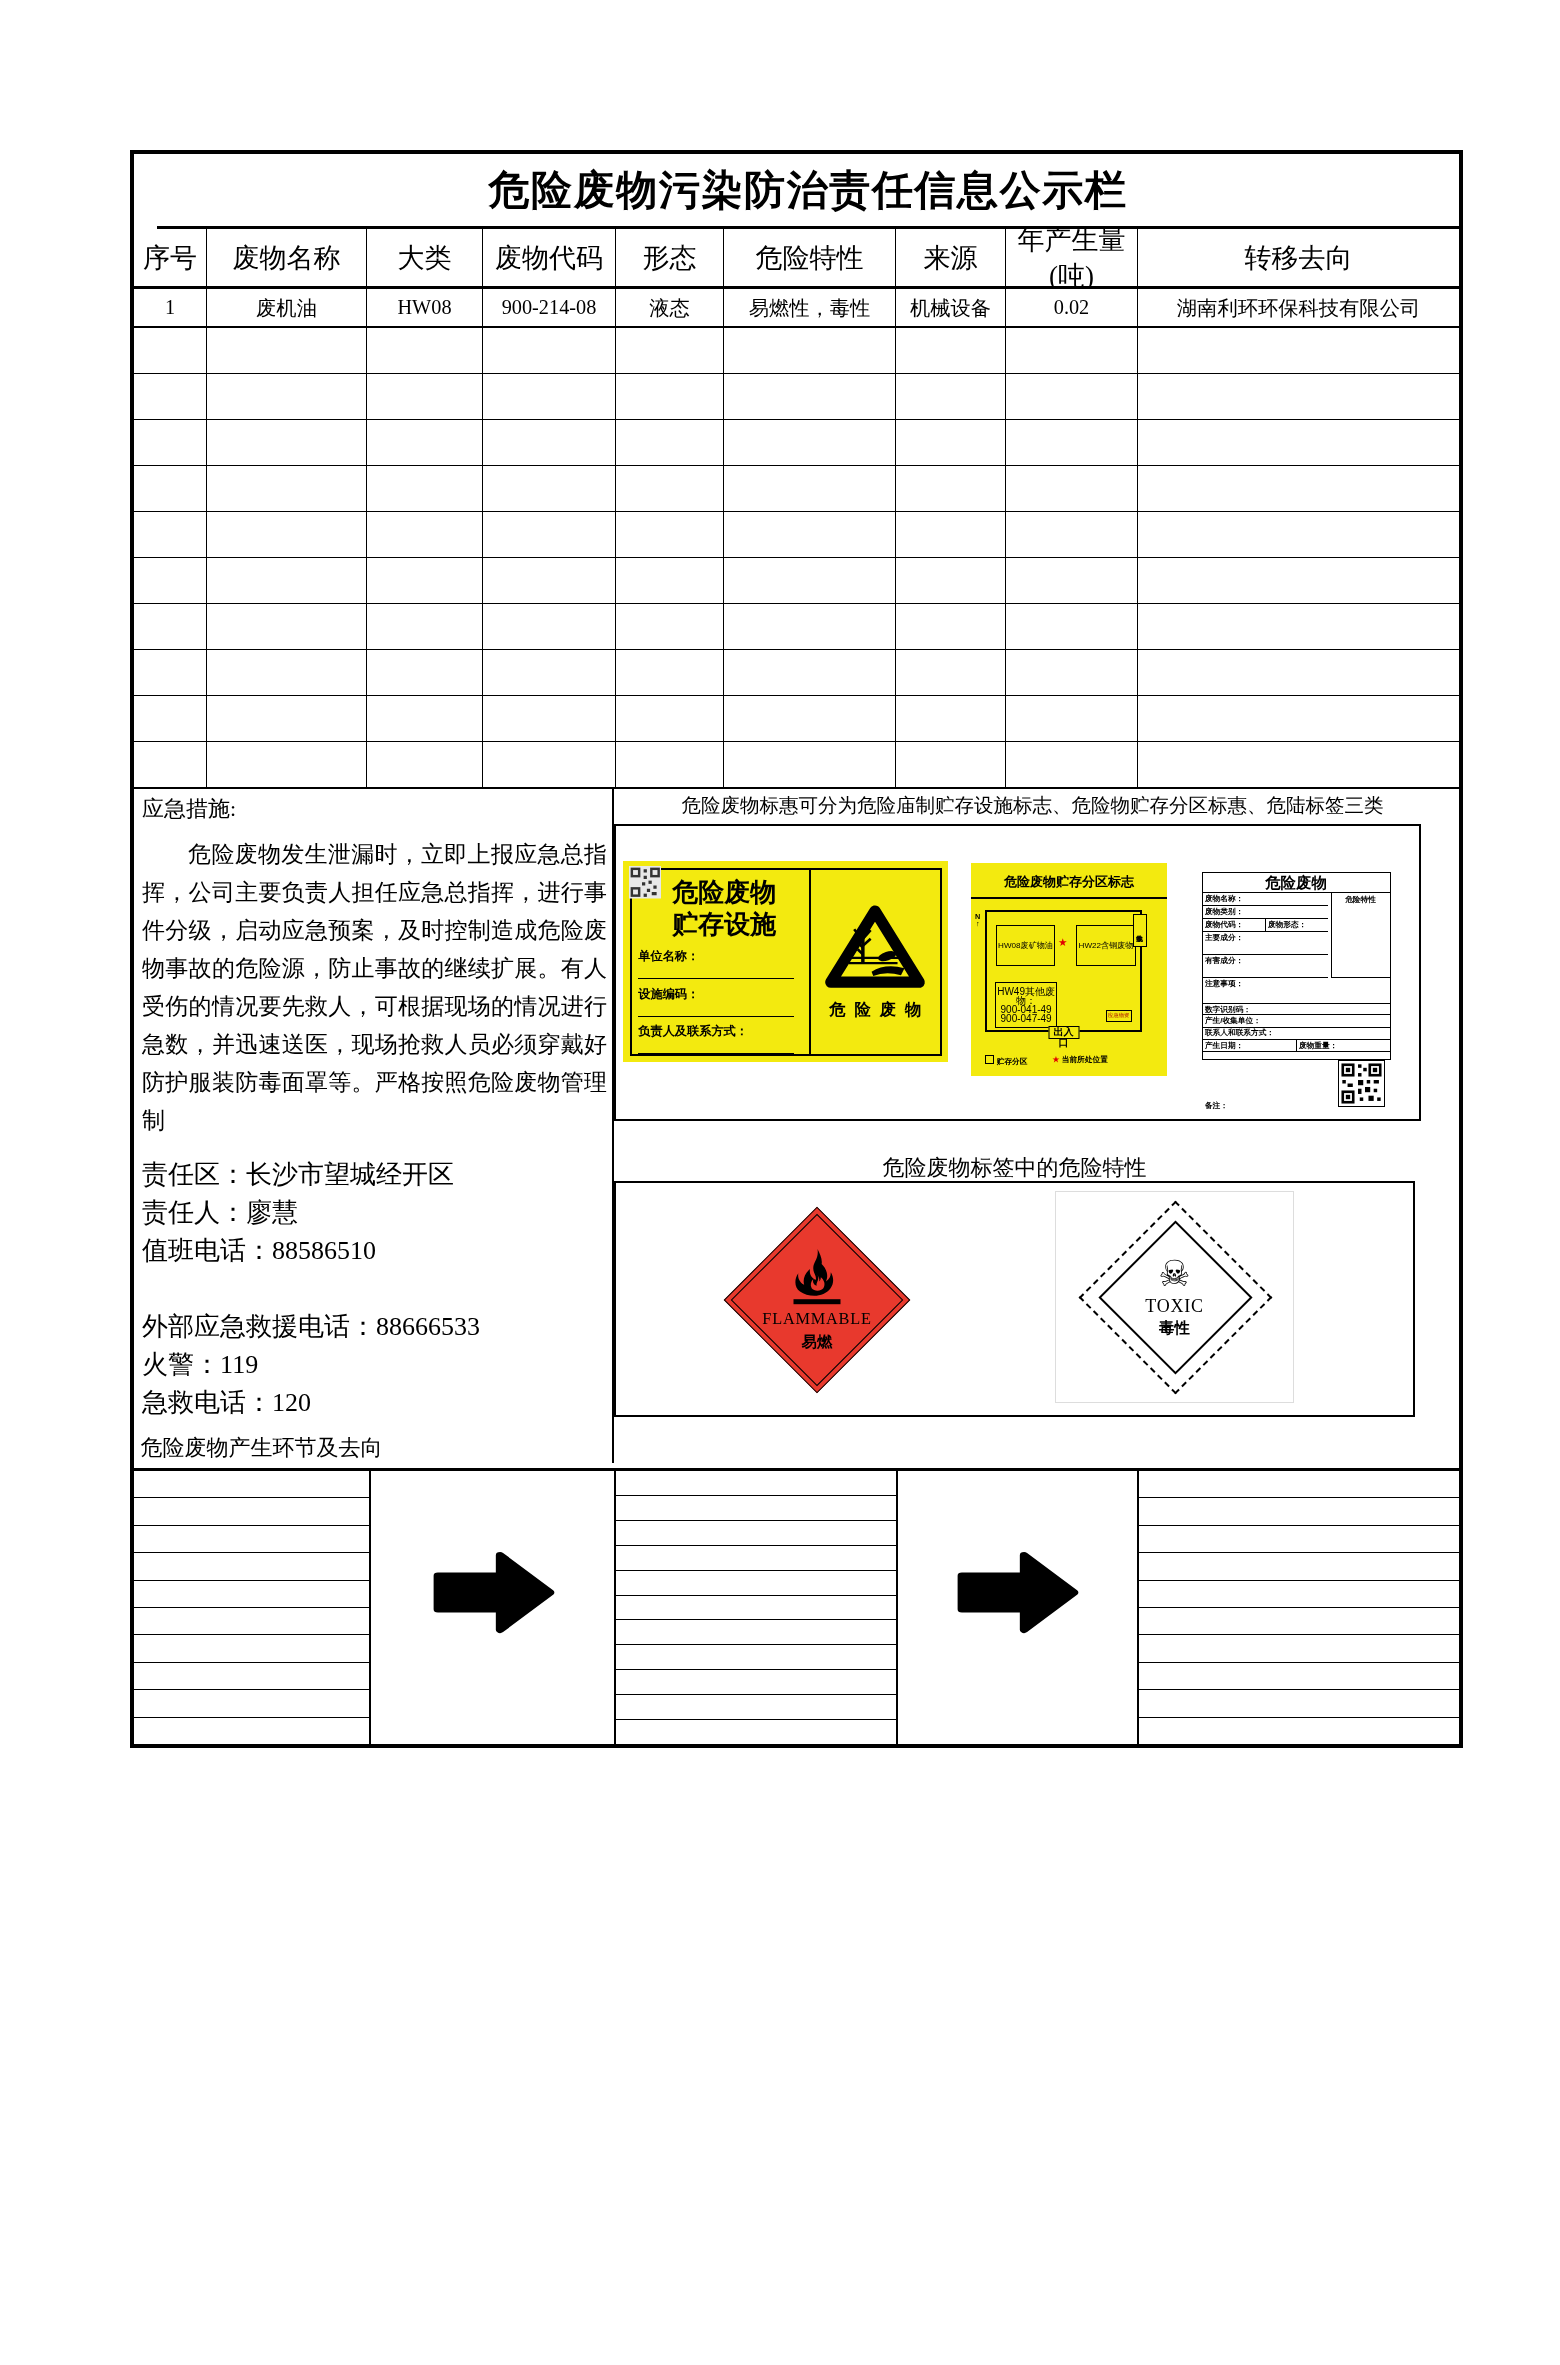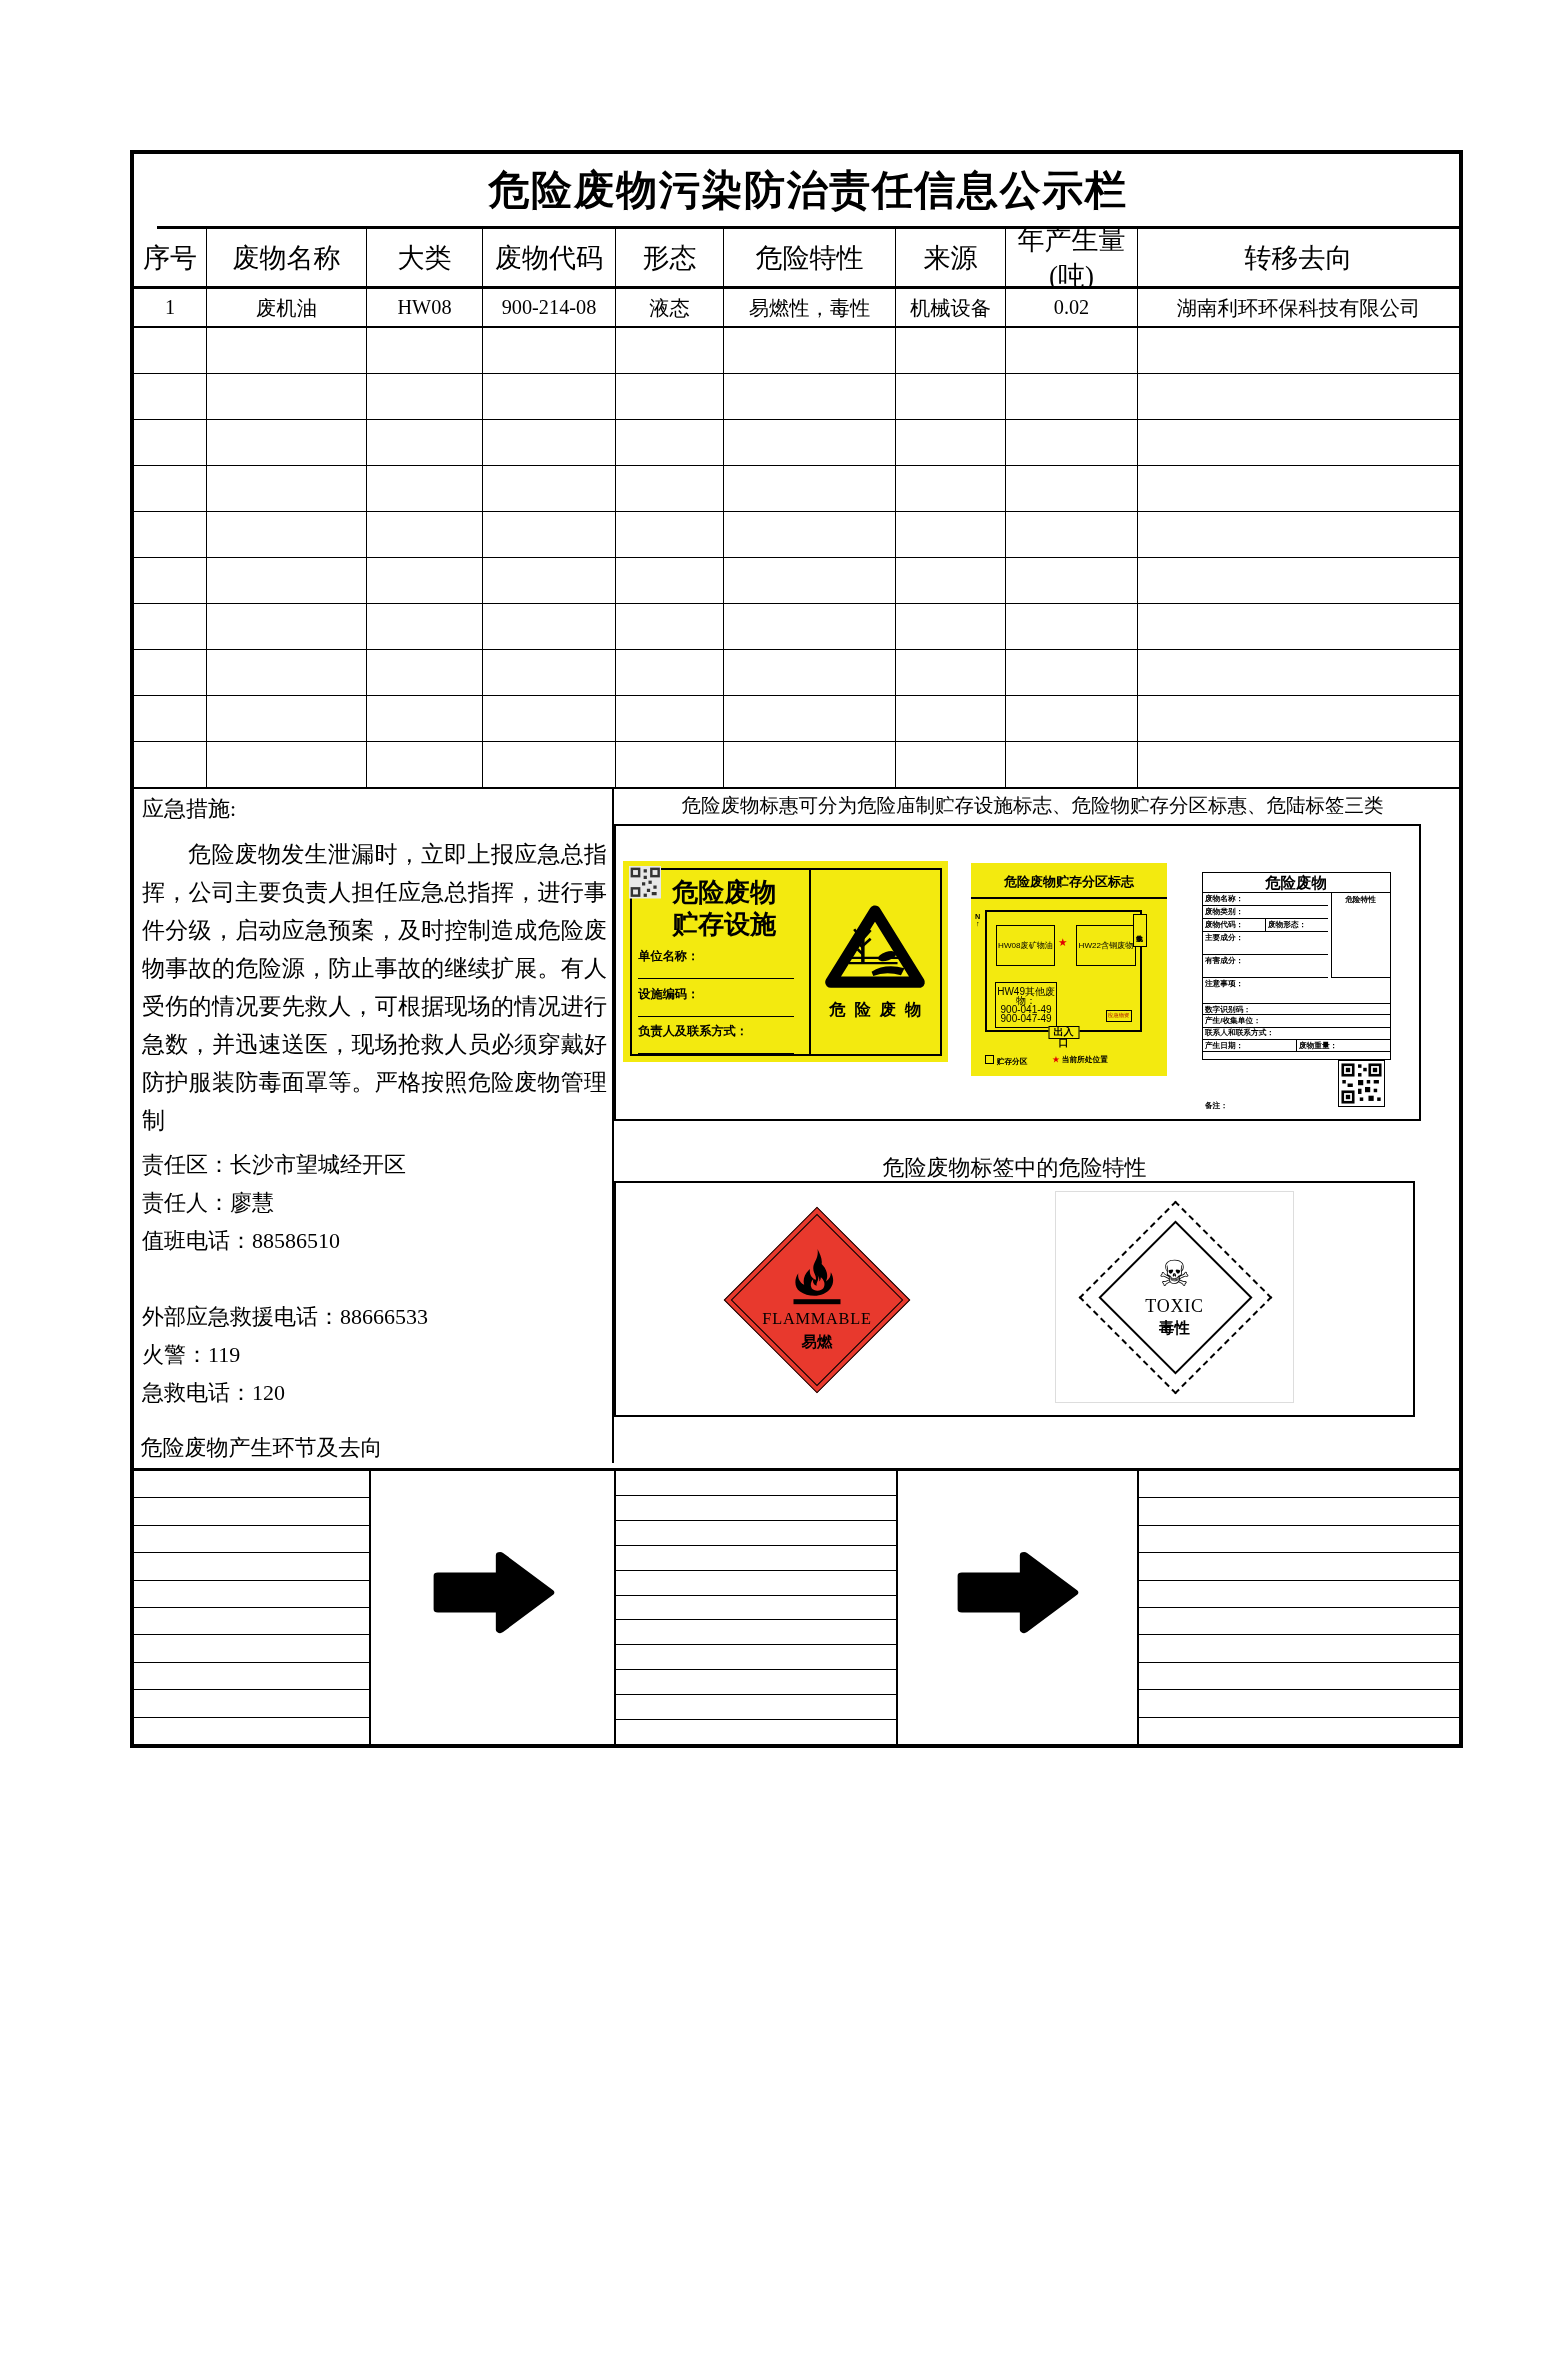--- a/index.html
+++ b/index.html
@@ -24,21 +24,21 @@
   .empty-rows .grid-row:last-child{border-bottom:none;}
 
   
   .middle{display:flex;height:674px;border-top:2.4px solid #000;}
   .left-col{width:480px;border-right:2.4px solid #000;position:relative;box-sizing:border-box;}
   .right-col{flex:1;position:relative;}
 
   .em-label{position:absolute;left:8.1px;top:4.9px;font-size:22px;}
   .em-par{position:absolute;left:8.1px;top:47px;width:465px;font-size:23px;line-height:38px;
           text-align:justify;text-indent:2em;}
-  .contacts{position:absolute;left:8.1px;top:357px;font-size:22px;}
+  .contacts{position:absolute;left:8.1px;top:367px;font-size:26px;}
   .contacts div{height:38px;line-height:38px;}
   .flow-heading{position:absolute;left:6.5px;bottom:0px;font-size:22px;}
 
   .signs-caption{position:absolute;left:0;right:8.1px;top:3.3px;text-align:center;font-size:19.5px;}
   .signs-box{position:absolute;left:0;top:35px;width:807px;height:297px;border:2.4px solid #000;
              box-sizing:border-box;background:#fff;}
 
   
   .sign1{position:absolute;left:7.3px;top:35px;width:325px;height:201px;background:var(--yellow);
          font-family:"Liberation Sans",sans-serif;}

